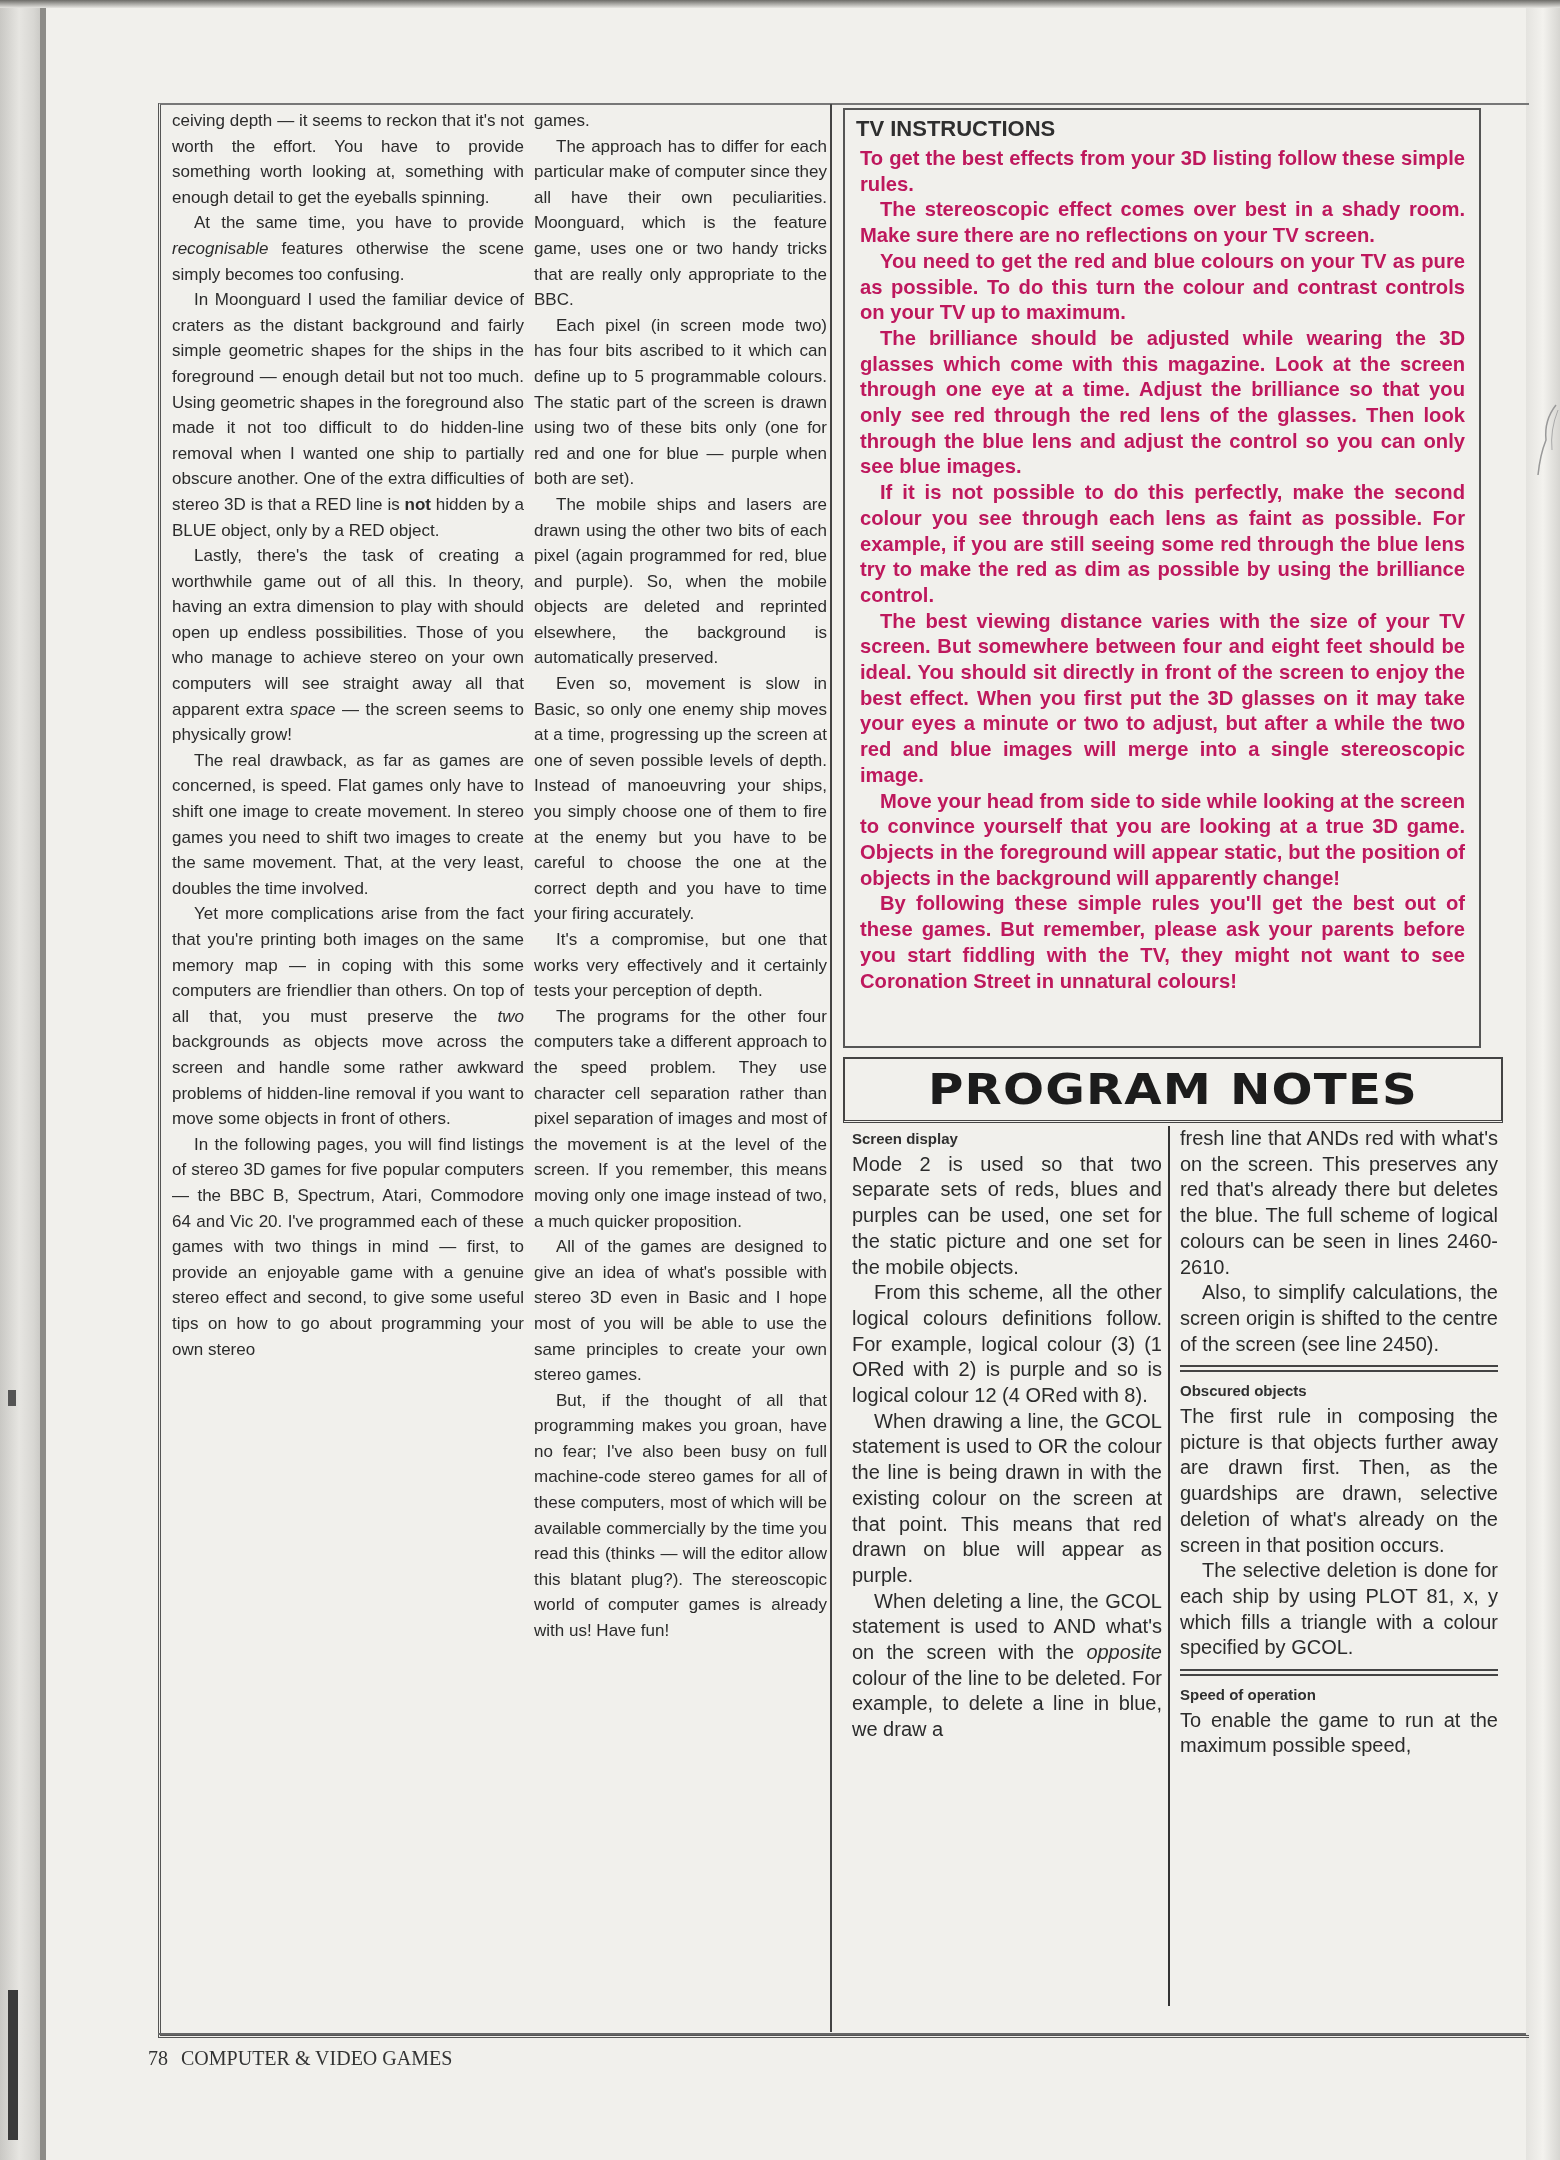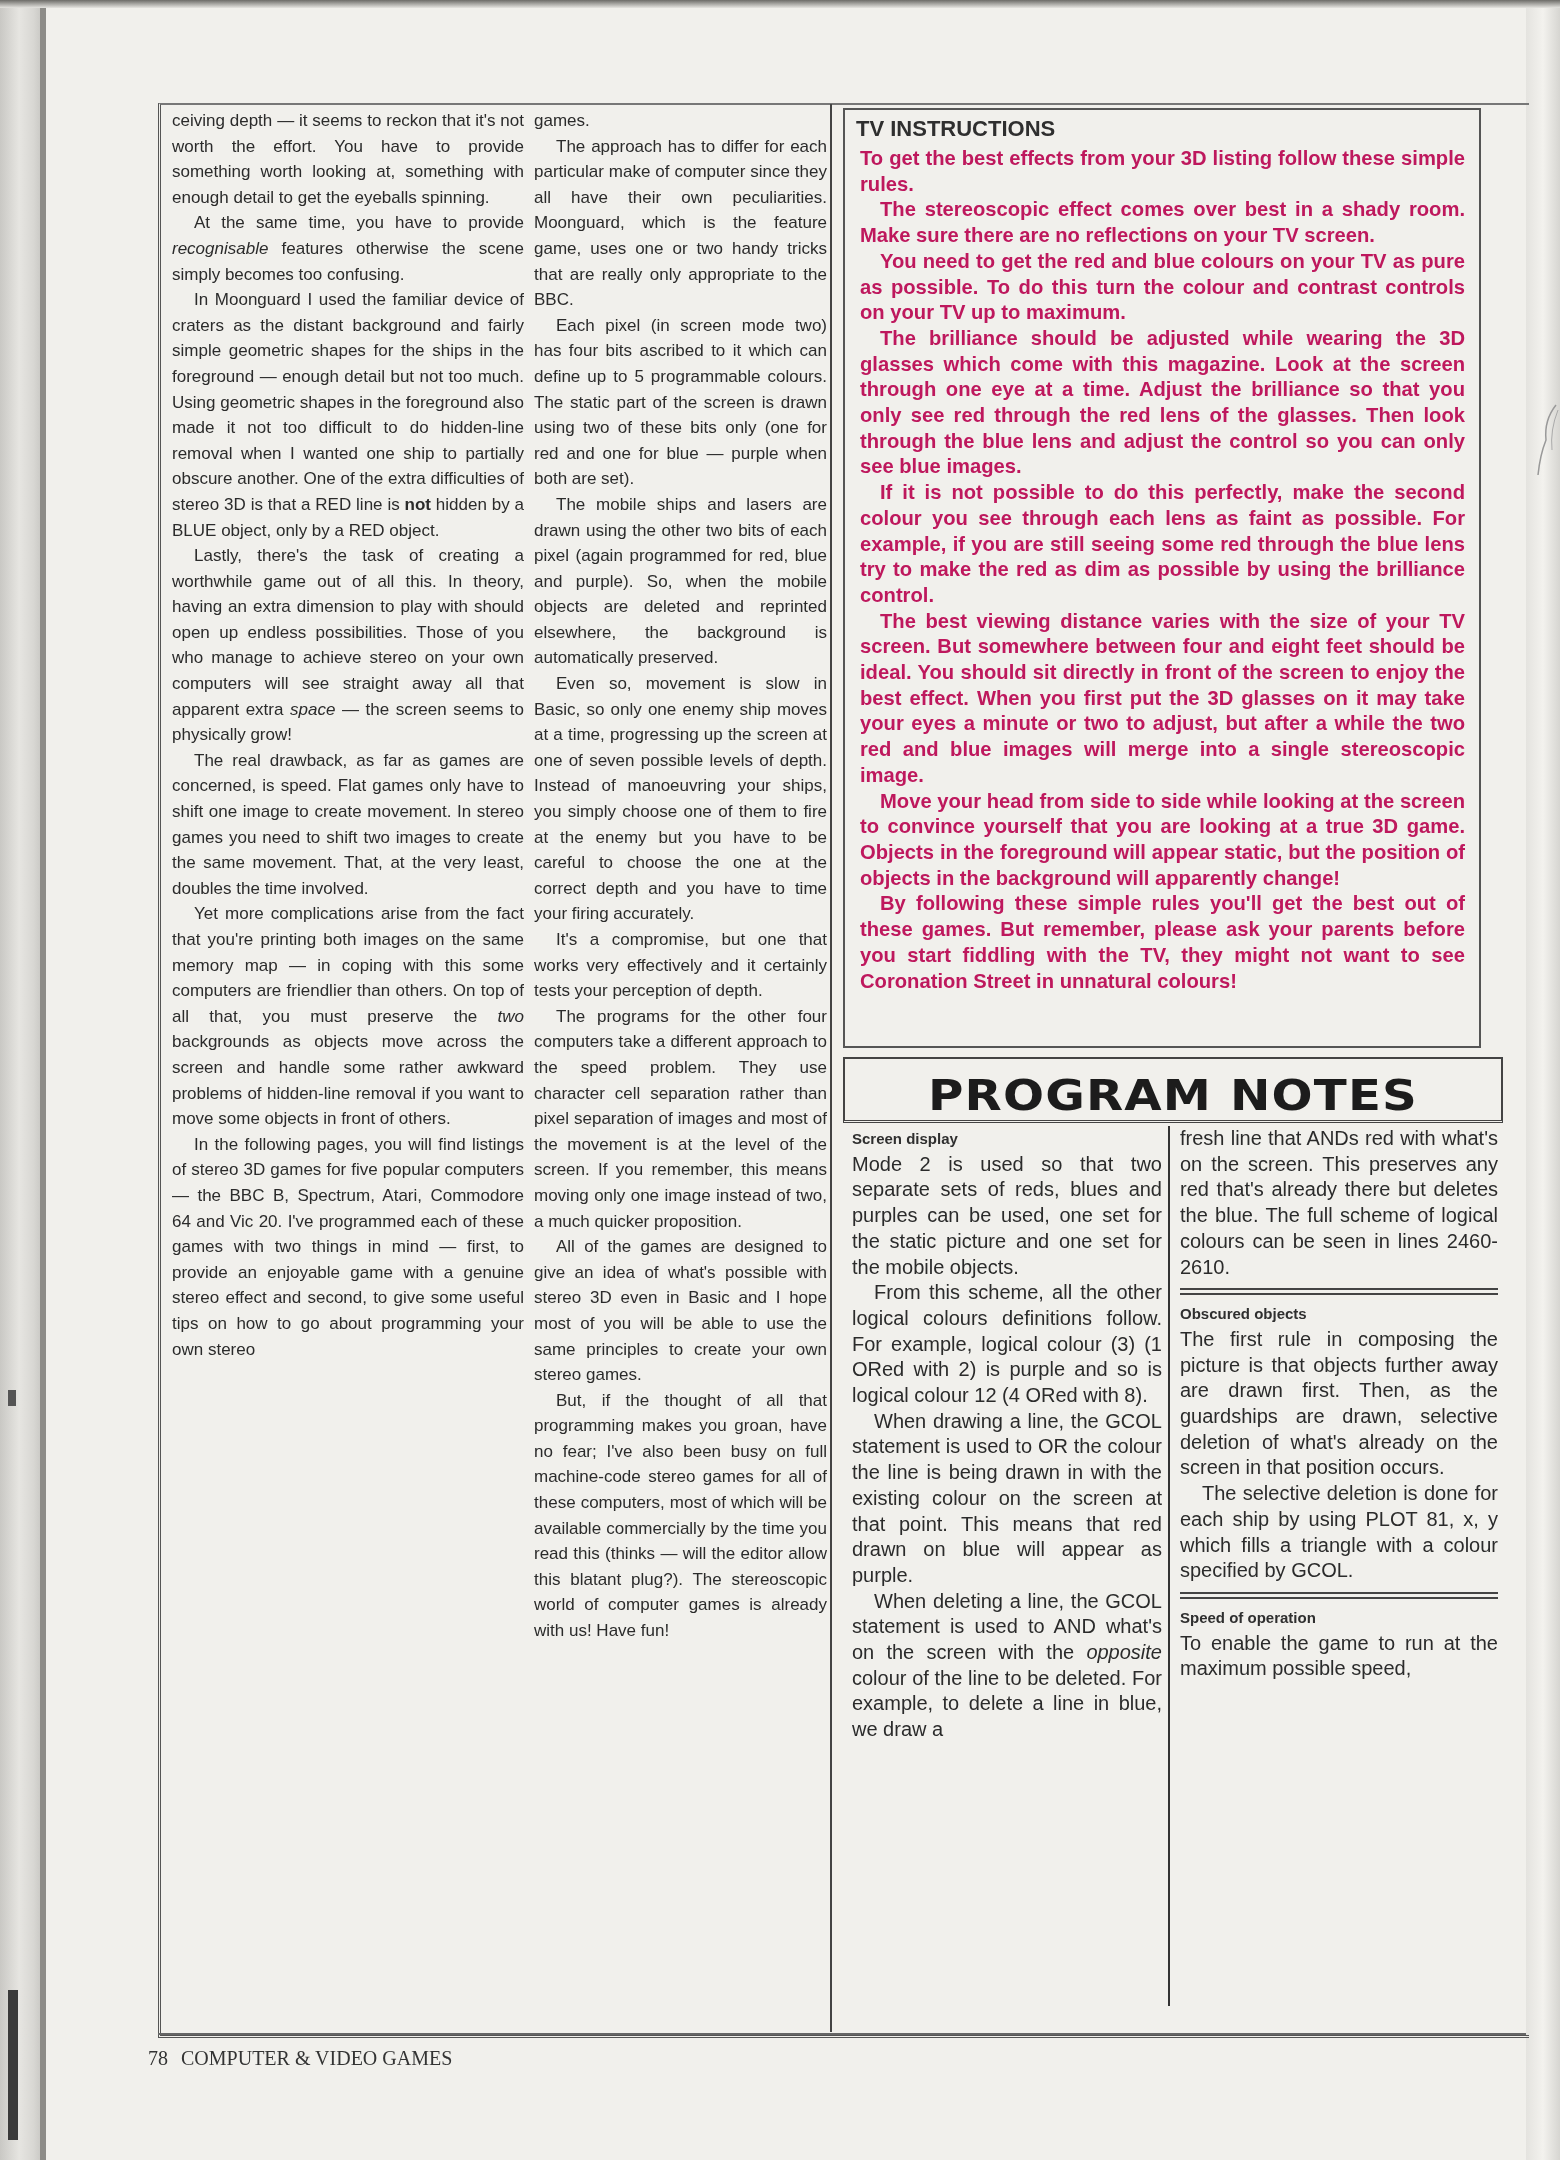--- a/index.html
+++ b/index.html
@@ -45,21 +45,21 @@
   .tv-title { position:absolute; left:856px; top:116px; font-size:22px; font-weight:bold; color:#2f2f2f; }
   .tv-body {
     position:absolute; left:860px; top:146px; width:605px;
     font-size:20.2px; line-height:25.7px; font-weight:bold; color:#be185d; text-align:justify;
   }
   .tv-body p { margin:0; text-indent:20px; }
   .tv-body p.first { text-indent:0; }
   .pn-box {
     position:absolute; left:843px; top:1057px; width:660px; height:66px;
     border:2px solid #444; border-bottom:3px double #444; box-sizing:border-box;
-    display:flex; align-items:flex-end; justify-content:center;
+    display:flex; align-items:center; justify-content:center;
   }
   .pn-title {
     font-family:"DejaVu Sans", sans-serif; font-weight:900; font-size:42px;
     letter-spacing:1px; color:#1c1c1c; transform:scaleX(1.15);
   }
   .pn-col {
     position:absolute; font-size:20px; line-height:25.7px; text-align:justify; color:#2b2b2b;
   }
   .pn-col p { margin:0; text-indent:22px; }
   .pn-col p.first { text-indent:0; }
@@ -141,20 +141,21 @@
   <p class="first">Mode 2 is used so that two separate sets of reds, blues and purples can be used, one set for the static picture and one set for the mobile objects.</p>
   <p>From this scheme, all the other logical colours definitions follow. For example, logical colour (3) (1 ORed with 2) is purple and so is logical colour 12 (4 ORed with 8).</p>
   <p>When drawing a line, the GCOL statement is used to OR the colour the line is being drawn in with the existing colour on the screen at that point. This means that red drawn on blue will appear as purple.</p>
   <p><span>When deleting a line, the GCOL statement is used to AND what's on the screen with the</span> <i>opposite</i> <span>colour of the line to be deleted. For example, to delete a line in blue, we draw a</span></p>
 </div>
 
 <div class="pn-divider"></div>
 
 <div class="pn-col pn-col2">
   <p class="first">fresh line that ANDs red with what's on the screen. This preserves any red that's already there but deletes the blue. The full scheme of logical colours can be seen in lines 2460-2610.</p>
+  <p>Also, to simplify calculations, the screen origin is shifted to the centre of the screen (see line 2450).</p>
   <div class="double-rule"></div>
   <h3 class="sub-head">Obscured objects</h3>
   <p class="first">The first rule in composing the picture is that objects further away are drawn first. Then, as the guardships are drawn, selective deletion of what's already on the screen in that position occurs.</p>
   <p>The selective deletion is done for each ship by using PLOT 81, x, y which fills a triangle with a colour specified by GCOL.</p>
   <div class="double-rule"></div>
   <h3 class="sub-head">Speed of operation</h3>
   <p class="first">To enable the game to run at the maximum possible speed,</p>
 </div>
 
 <div class="bottom-rule"></div>

